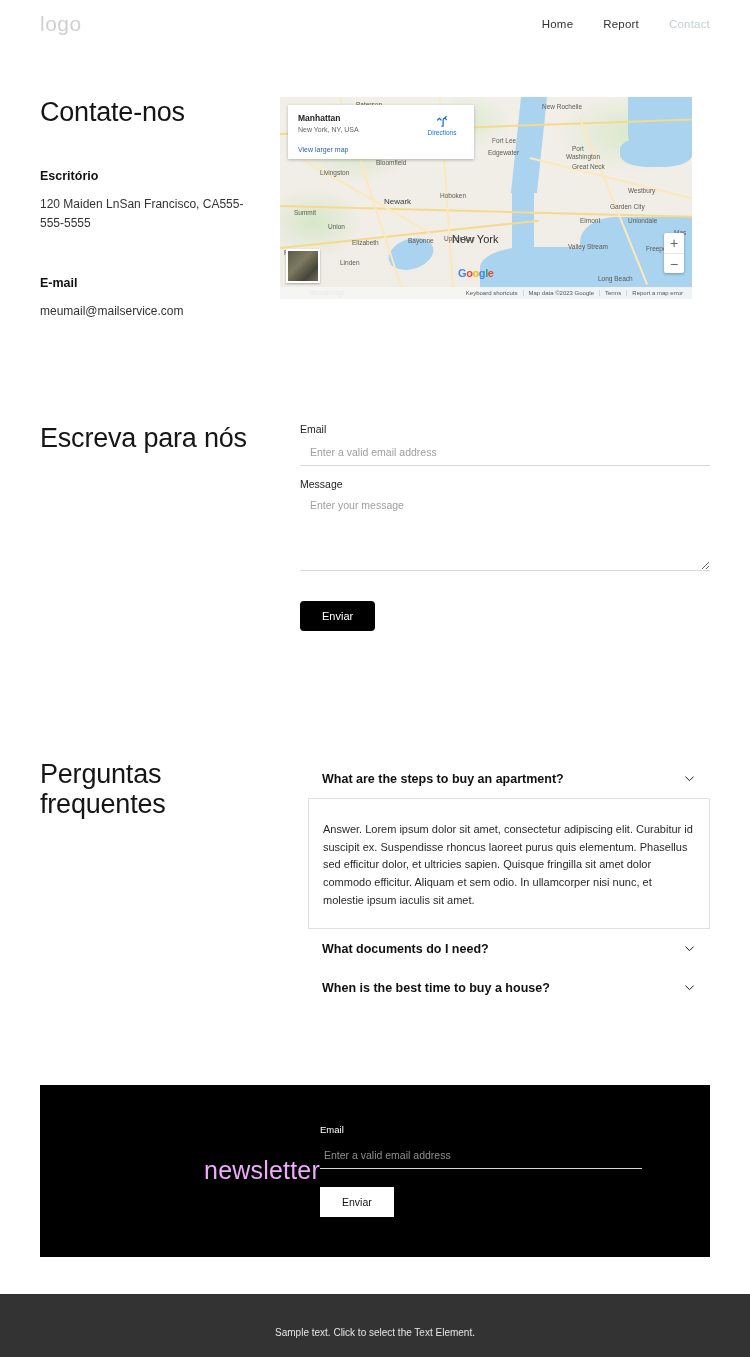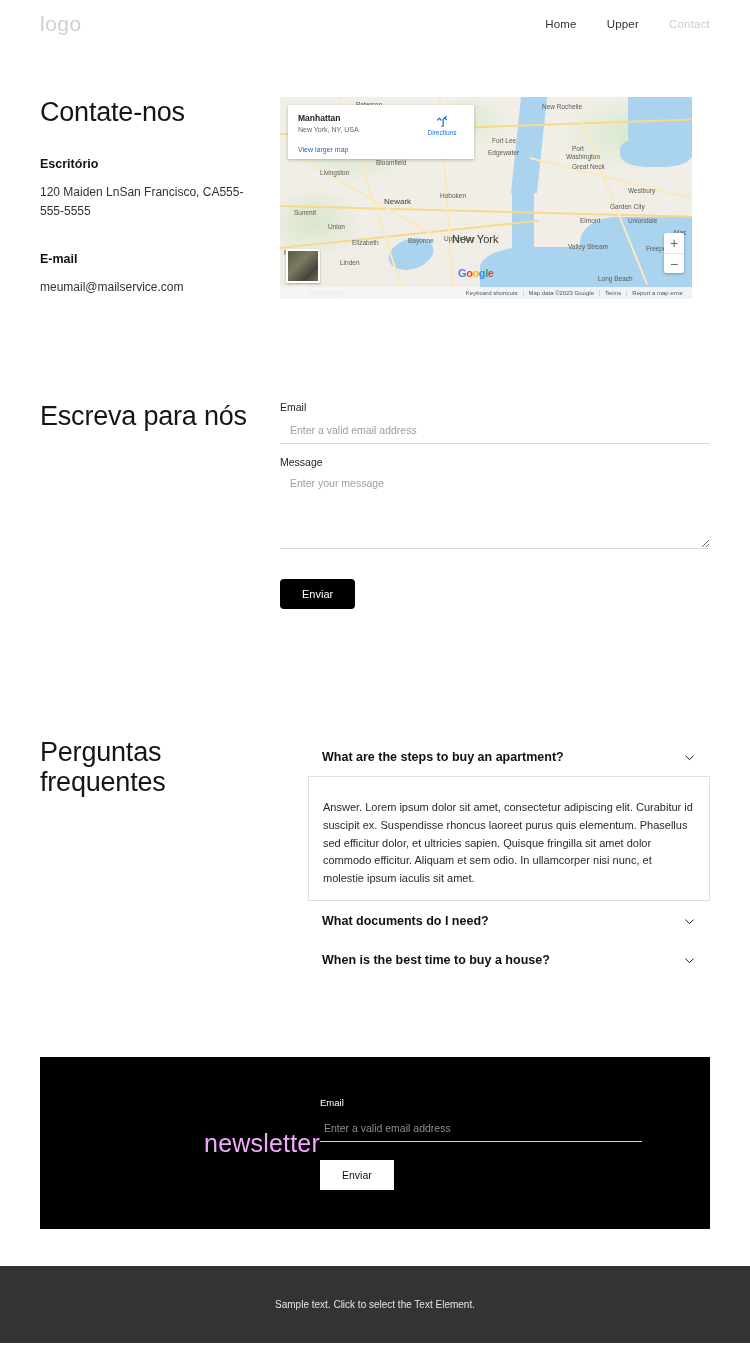--- a/index.html
+++ b/index.html
@@ -50,21 +50,21 @@
     color: #151515;
     letter-spacing: -.2px;
   }
 
   
   #contact-section { margin-top: 50px; }
   .sub-head {
     font-size: 12.5px;
     font-weight: bold;
     color: #111;
-    margin-top: 30px;
+    margin-top: 42px;
   }
   .body-text {
     font-size: 12px;
     line-height: 1.6;
     color: #333;
     margin-top: 12px;
   }
 
   
   .map-wrap {
@@ -169,21 +169,21 @@
     background: rgba(245,245,245,.92);
     display: flex; align-items: center; justify-content: flex-end;
     gap: 0;
     padding-right: 4px;
     font-size: 6px; color: #555;
   }
   .map-attrib span { padding: 0 5px; border-left: 1px solid #d6d6d6; white-space: nowrap; }
   .map-attrib span:first-child { border-left: none; }
 
   
-  #write-section { margin-top: 102px; }
+  #write-section { margin-top: 102px; gap: 20px; }
   .field { margin-bottom: 12px; }
   .field-label {
     font-size: 10.5px;
     color: #222;
     display: block;
     margin-bottom: 7px;
   }
   .field-input {
     width: 100%;
     border: none;
@@ -213,21 +213,21 @@
   #faq-section { margin-top: 128px; }
   .faq-item { border-top: 1px solid transparent; margin-left: 28px; }
   .faq-q {
     display: flex; align-items: center; justify-content: space-between;
     padding: 12px 14px 12px 14px;
     cursor: pointer;
   }
   .faq-q-text { font-size: 12.5px; font-weight: bold; color: #111; }
   .faq-answer {
     border: 1px solid #e0e0e0;
-    padding: 22px 14px 12px 14px;
+    padding: 22px 14px 18px 14px;
     font-size: 11px;
     line-height: 1.62;
     color: #2a2a2a;
   }
   .chev { width: 13px; height: 13px; display: block; }
 
   
   .newsletter {
     margin: 78px 40px 0 40px;
     background: #000000;
@@ -280,21 +280,21 @@
   }
   .footer-text { color: #e6e6e6; font-size: 10px; }
 </style>
 </head>
 <body>
 
 <header class="site-header">
   <div class="logo">logo</div>
   <nav class="nav">
     <a class="nav-link" href="#">Home</a>
-    <a class="nav-link" href="#">Upper</a>
+    <a class="nav-link" href="#">Report</a>
     <a class="nav-link muted" href="#">Contact</a>
   </nav>
 </header>
 
 <section class="section" id="contact-section">
   <div class="col-left">
     <h1 class="h-title">Contate-nos</h1>
     <div class="sub-head">Escritório</div>
     <div class="body-text">120 Maiden LnSan Francisco, CA555-555-5555</div>
     <div class="sub-head">E-mail</div>

